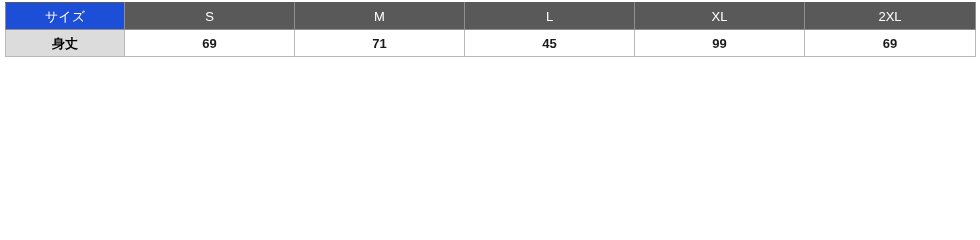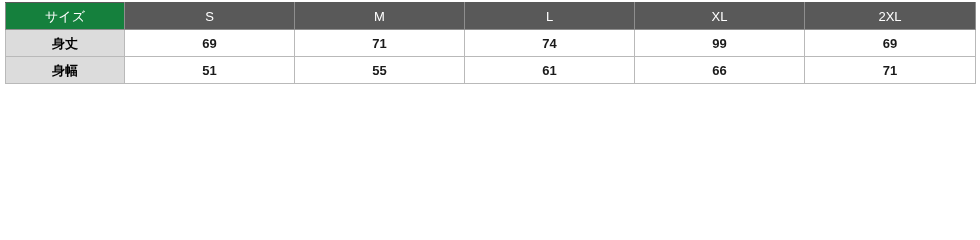--- a/index.html
+++ b/index.html
@@ -40,21 +40,21 @@
   }
   
   table.size-table thead th {
     background: #595959;
     color: #ffffff;
     border-color: #8e8e8e;
     border-top-color: #595959;
     font-weight: normal;
   }
   table.size-table thead th.corner-head {
-    background: #15803d;
+    background: #1d4ed8;
   }
   
   table.size-table tbody th.row-label {
     background: #dcdcdc;
     color: #000000;
     font-weight: bold;
   }
   
   table.size-table tbody td.data-cell {
     background: #ffffff;
@@ -86,27 +86,19 @@
         <th scope="col">L</th>
         <th scope="col">XL</th>
         <th scope="col">2XL</th>
       </tr>
     </thead>
     <tbody>
       <tr>
         <th class="row-label" scope="row">身丈</th>
         <td class="data-cell">69</td>
         <td class="data-cell">71</td>
-        <td class="data-cell">74</td>
+        <td class="data-cell">45</td>
         <td class="data-cell">99</td>
         <td class="data-cell">69</td>
-      </tr>
-      <tr>
-        <th class="row-label" scope="row">身幅</th>
-        <td class="data-cell">51</td>
-        <td class="data-cell">55</td>
-        <td class="data-cell">61</td>
-        <td class="data-cell">66</td>
-        <td class="data-cell">71</td>
       </tr>
     </tbody>
   </table>
 </div>
 
 </body></html>

